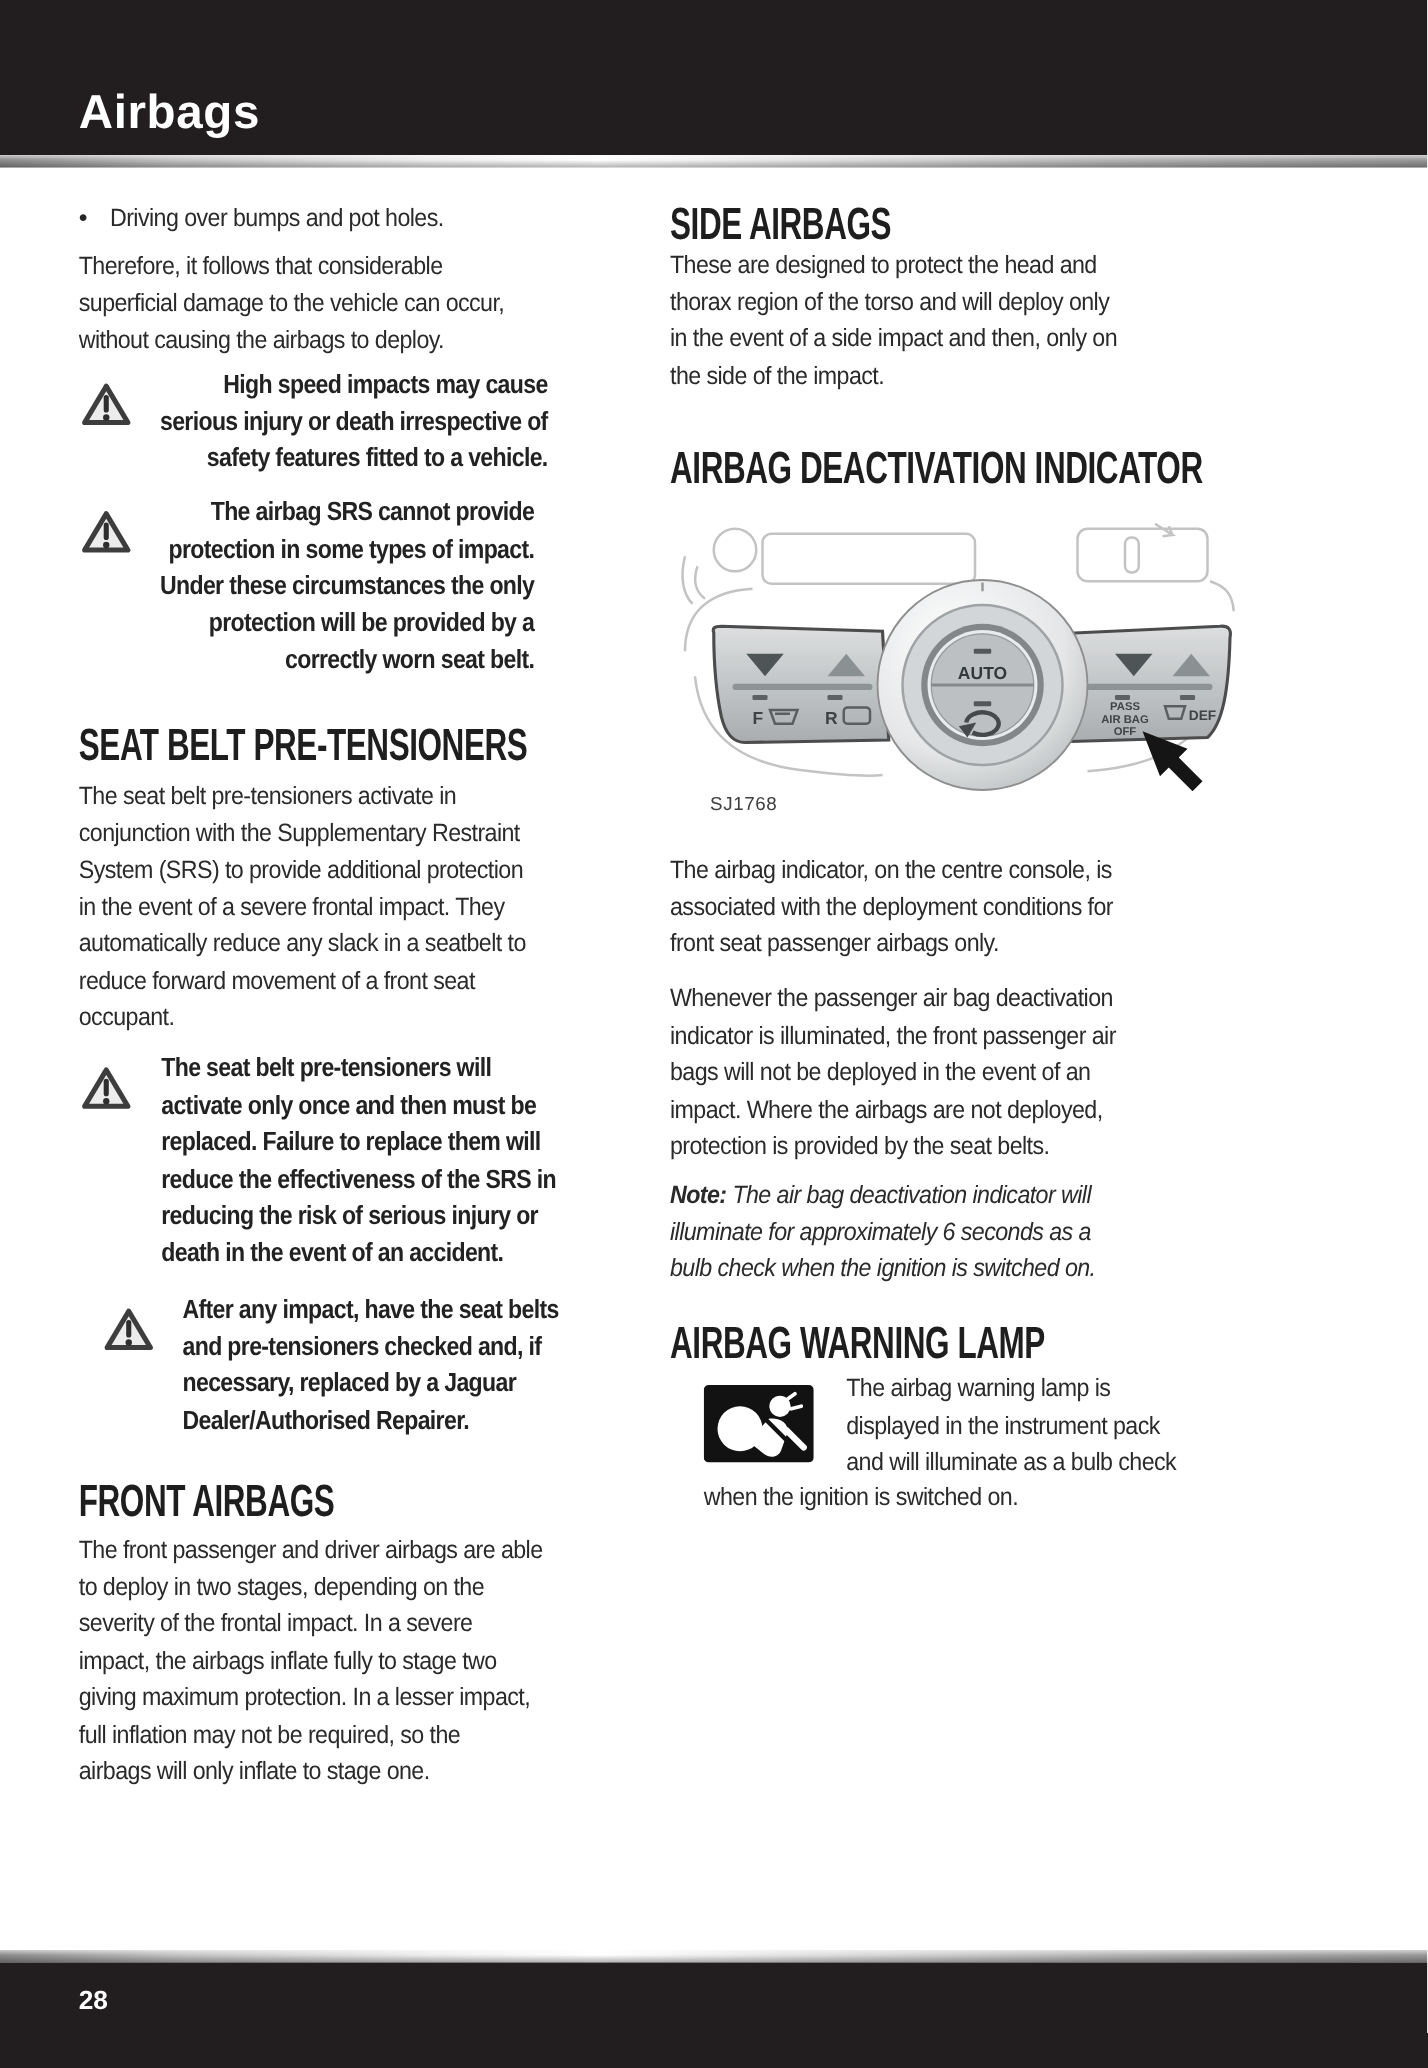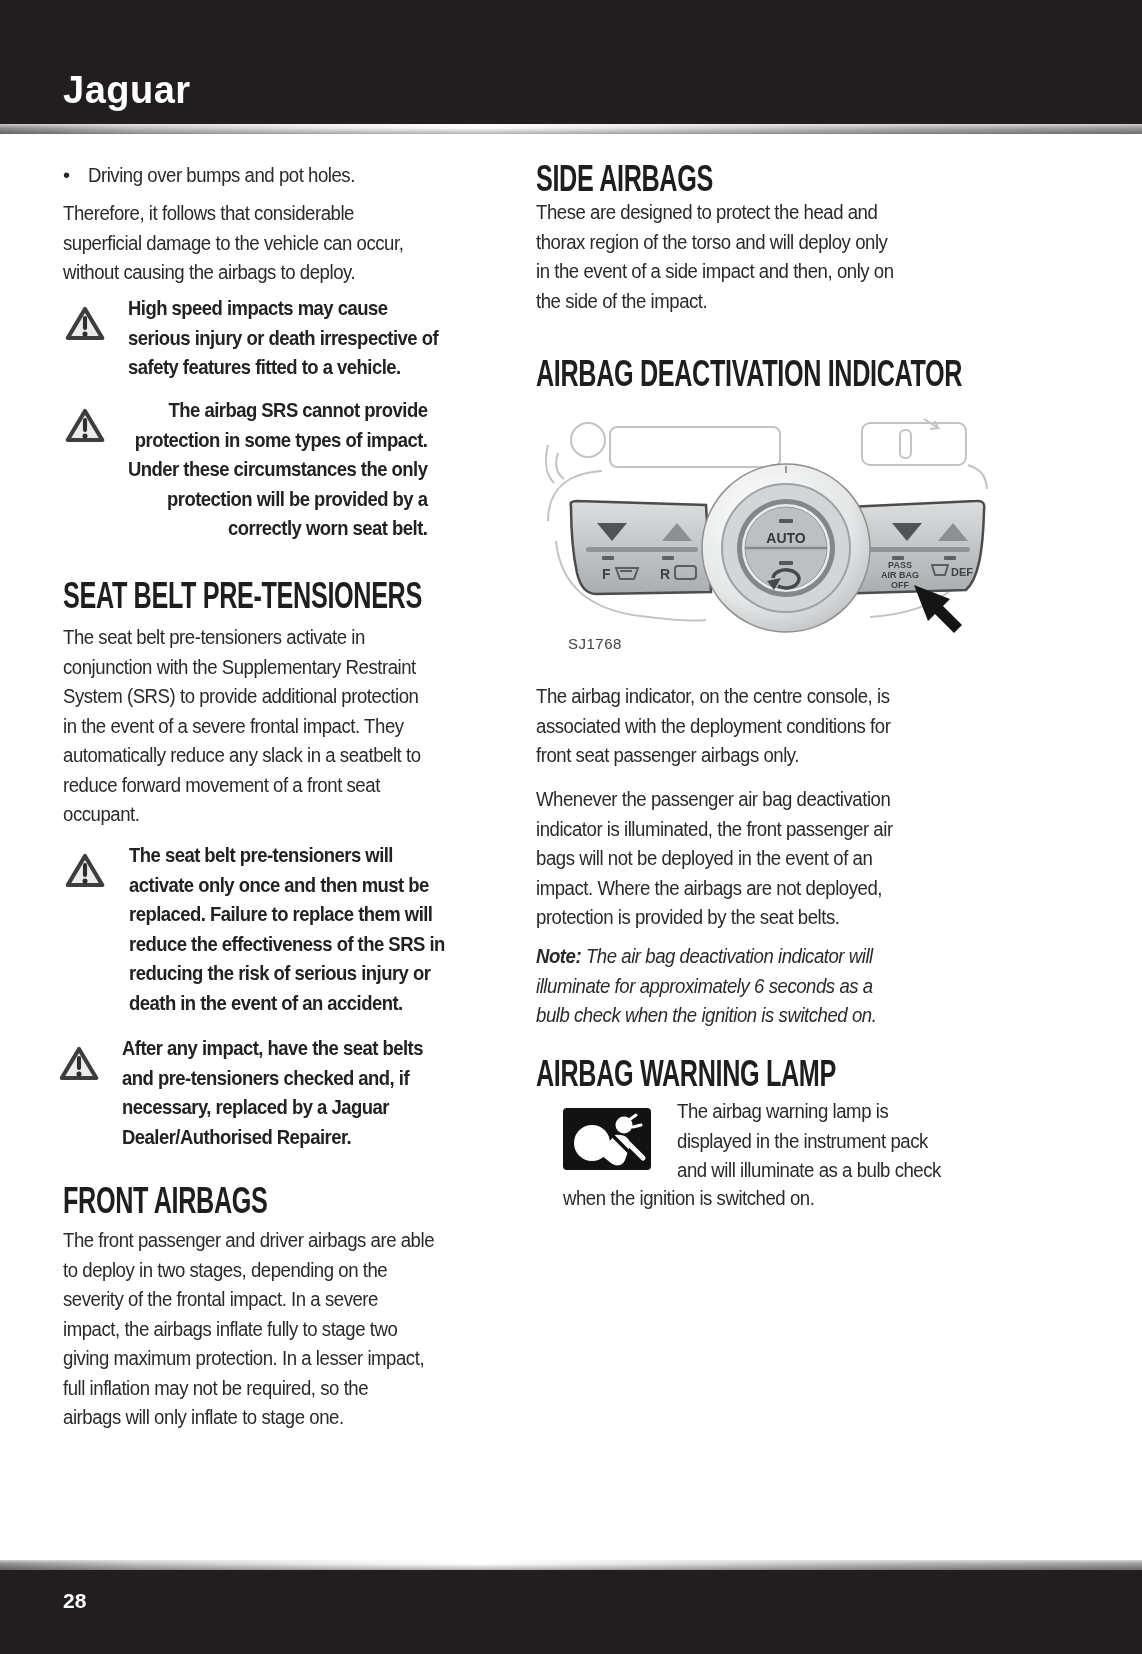--- a/index.html
+++ b/index.html
@@ -37,33 +37,33 @@
   .caption{font-size:15px;letter-spacing:.5px;color:#404040;line-height:1;}
   .bullet-row{display:flex;gap:18px;}
   .bullet-dot{font-size:20px;line-height:29.5px;}
 </style>
 </head>
 <body>
 
 <div class="page">
 
   <div class="band top"></div>
-  <h1 class="doc-title">Jaguar</h1>
+  <h1 class="doc-title">Airbags</h1>
   <div class="metal top"></div>
 
   <div class="abs bullet-row" style="left:63px;top:161px;">
     <span class="bullet-dot">•</span>
     <span class="body-text">Driving over bumps and pot holes.</span>
   </div>
 
   <p class="abs body-text" style="left:63px;top:199px;margin:0;">Therefore, it follows that considerable
 superficial damage to the vehicle can occur,
 without causing the airbags to deploy.</p>
 
-  <div class="abs warning gap23" style="left:65px;top:293px;">
+  <div class="abs warning gap23" style="left:65px;top:293px;text-align:right;">
     <svg class="warn-icon" width="40" height="37" viewBox="0 0 44 40">
       <polygon points="22,4 41,36 3,36" fill="#ececec" stroke="#3d3d3d" stroke-width="4.5" stroke-linejoin="round"></polygon>
       <line x1="22" y1="14" x2="22" y2="25" stroke="#2e2e2e" stroke-width="4.5" stroke-linecap="round"></line>
       <circle cx="22" cy="31.5" r="2.8" fill="#2e2e2e"></circle>
     </svg>
     <div class="warn-text">High speed impacts may cause
 serious injury or death irrespective of
 safety features fitted to a vehicle.</div>
   </div>
 
@@ -97,21 +97,21 @@
       <circle cx="22" cy="31.5" r="2.8" fill="#2e2e2e"></circle>
     </svg>
     <div class="warn-text">The seat belt pre-tensioners will
 activate only once and then must be
 replaced. Failure to replace them will
 reduce the effectiveness of the SRS in
 reducing the risk of serious injury or
 death in the event of an accident.</div>
   </div>
 
-  <div class="abs warning gap23" style="left:59px;top:1033px;">
+  <div class="abs warning gap23" style="left:83px;top:1033px;">
     <svg class="warn-icon" width="40" height="37" viewBox="0 0 44 40">
       <polygon points="22,4 41,36 3,36" fill="#ececec" stroke="#3d3d3d" stroke-width="4.5" stroke-linejoin="round"></polygon>
       <line x1="22" y1="14" x2="22" y2="25" stroke="#2e2e2e" stroke-width="4.5" stroke-linecap="round"></line>
       <circle cx="22" cy="31.5" r="2.8" fill="#2e2e2e"></circle>
     </svg>
     <div class="warn-text">After any impact, have the seat belts
 and pre-tensioners checked and, if
 necessary, replaced by a Jaguar
 Dealer/Authorised Repairer.</div>
   </div>

